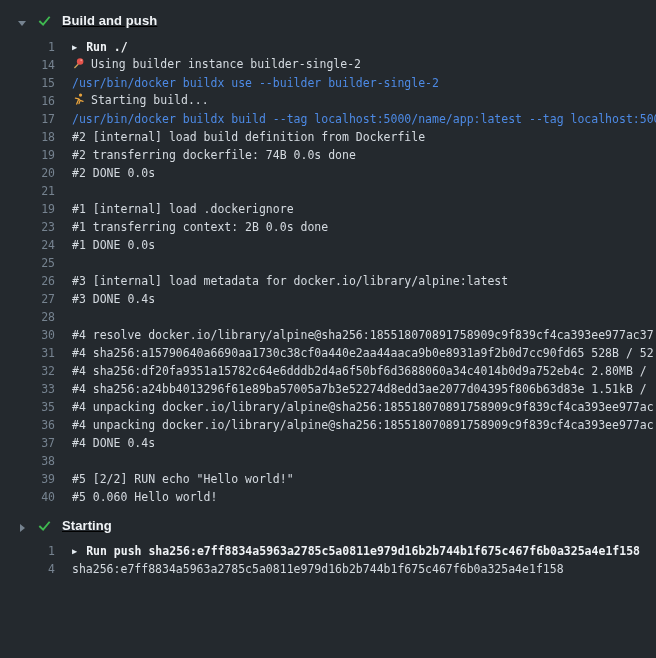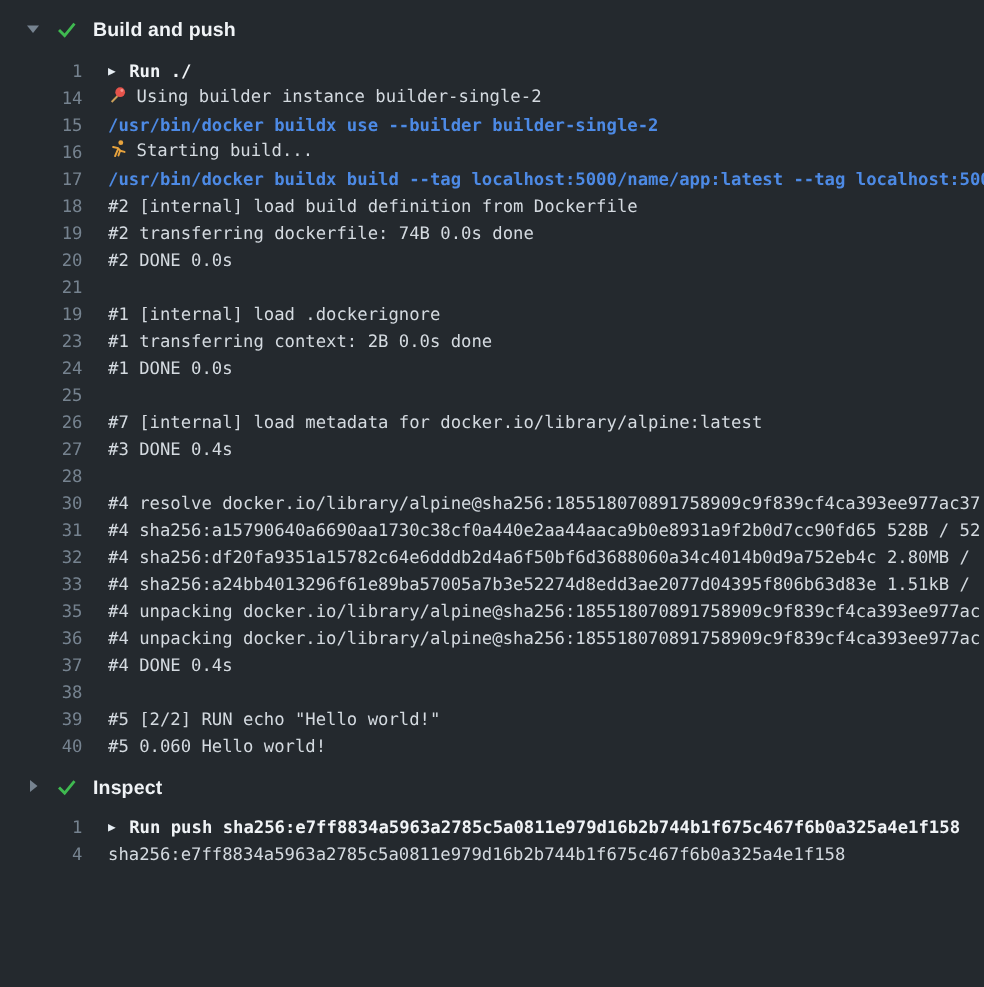--- a/index.html
+++ b/index.html
@@ -3,22 +3,23 @@
 <meta charset="utf-8">
 <style>
   html,body{margin:0;padding:0;}
   body{
     width:656px;height:658px;overflow:hidden;
     background:#24292e;
     font-family:"Liberation Sans", sans-serif;
   }
   .log-viewer{width:656px;height:658px;overflow:hidden;}
   .section-header{
-    height:18px;display:flex;align-items:center;padding-left:16px;
+    height:18px;display:flex;align-items:flex-end;padding-left:16px;
     cursor:pointer;
+    text-decoration:underline;
   }
   .sec-0 .section-header{margin-top:10px;}
   .sec-1 .section-header{margin-top:9px;}
   .sec-2 .section-header{margin-top:13px;}
   .sec-0 .lines{margin-top:10px;}
   .sec-2 .lines{margin-top:9px;}
   .chev{width:11px;flex:none;display:flex;align-items:center;justify-content:center;}
   .check{width:15px;flex:none;margin-left:10px;display:flex;align-items:center;justify-content:center;}
   .sec-title{
     margin-left:10px;color:#f0f3f6;font-size:13px;font-weight:600;
@@ -26,21 +27,21 @@
   }
   .line{display:flex;height:18px;align-items:center;}
   .num{
     width:55px;flex:none;text-align:right;color:#768390;
     font-family:"DejaVu Sans Mono", monospace;font-size:11.5px;cursor:pointer;
   }
   .txt{
     margin-left:17px;flex:1;overflow:hidden;white-space:pre;
     font-family:"DejaVu Sans Mono", monospace;font-size:11.5px;color:#d4dae0;
   }
-  .txt.command{color:#4d8ae5;font-weight:bold;}
+  .txt.command{color:#4d8ae5;font-weight:normal;}
   .txt.group{color:#f0f3f6;font-weight:bold;}
   .expander{
     display:inline-block;font-size:8.5px;color:#e6edf3;margin-right:9px;
     transform:translateY(-1px);cursor:pointer;font-weight:normal;
   }
   .inline-icon{display:inline-block;vertical-align:-2px;margin-right:6px;}
 </style>
 </head>
 <body>
 
@@ -114,21 +115,21 @@
         <div class="line">
           <span class="num">24</span>
           <span class="txt"><span>#1 DONE 0.0s</span></span>
         </div>
         <div class="line">
           <span class="num">25</span>
           <span class="txt"><span></span></span>
         </div>
         <div class="line">
           <span class="num">26</span>
-          <span class="txt"><span>#7 [internal] load metadata for docker.io/library/alpine:latest</span></span>
+          <span class="txt"><span>#3 [internal] load metadata for docker.io/library/alpine:latest</span></span>
         </div>
         <div class="line">
           <span class="num">27</span>
           <span class="txt"><span>#3 DONE 0.4s</span></span>
         </div>
         <div class="line">
           <span class="num">28</span>
           <span class="txt"><span></span></span>
         </div>
         <div class="line">
@@ -178,21 +179,21 @@
         <span class="chev">
           <svg width="10" height="10" viewBox="0 0 10 10">
             <path d="M3 1v8l5-4z" fill="#768390"></path>
           </svg>
         </span>
         <span class="check">
           <svg width="15" height="15" viewBox="0 0 16 16">
             <path fill="none" stroke="#3fb950" stroke-width="2" d="M2.5 8.5l4 4 7-8.5"></path>
           </svg>
         </span>
-        <span class="sec-title">Inspect</span>
+        <span class="sec-title">Starting</span>
       </div>
     </div>
     <div class="section sec-2">
       <div class="lines">
         <div class="line">
           <span class="num">1</span>
           <span class="txt group"><span class="expander">▶</span><span>Run push sha256:e7ff8834a5963a2785c5a0811e979d16b2b744b1f675c467f6b0a325a4e1f158</span></span>
         </div>
         <div class="line">
           <span class="num">4</span>

